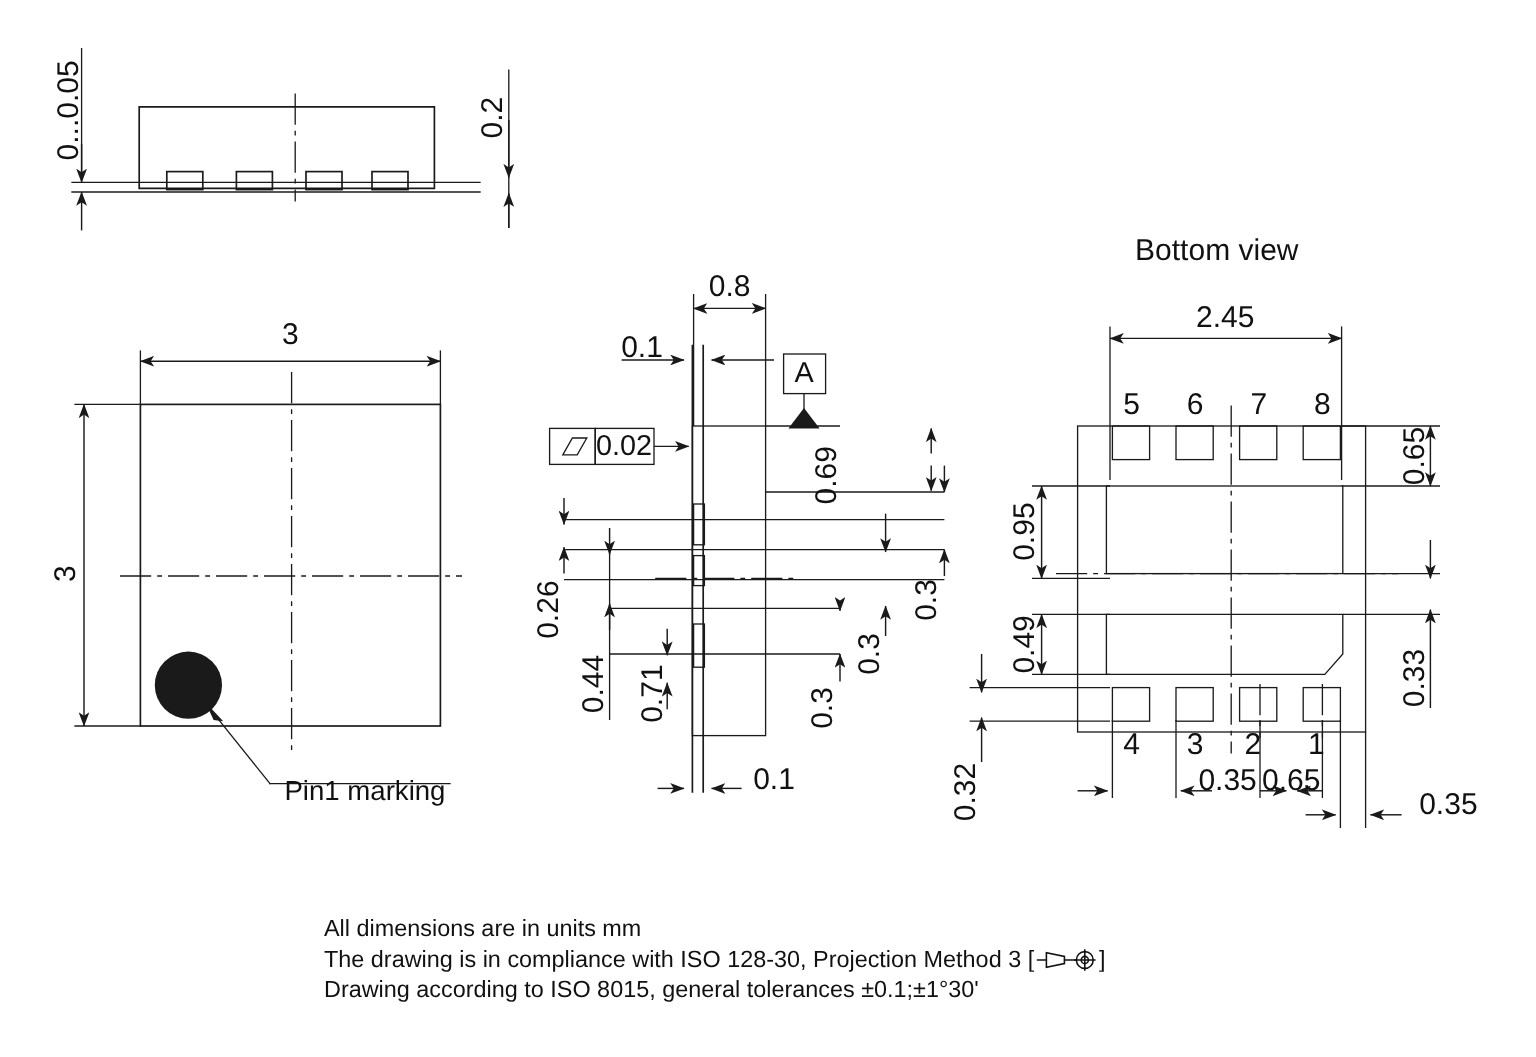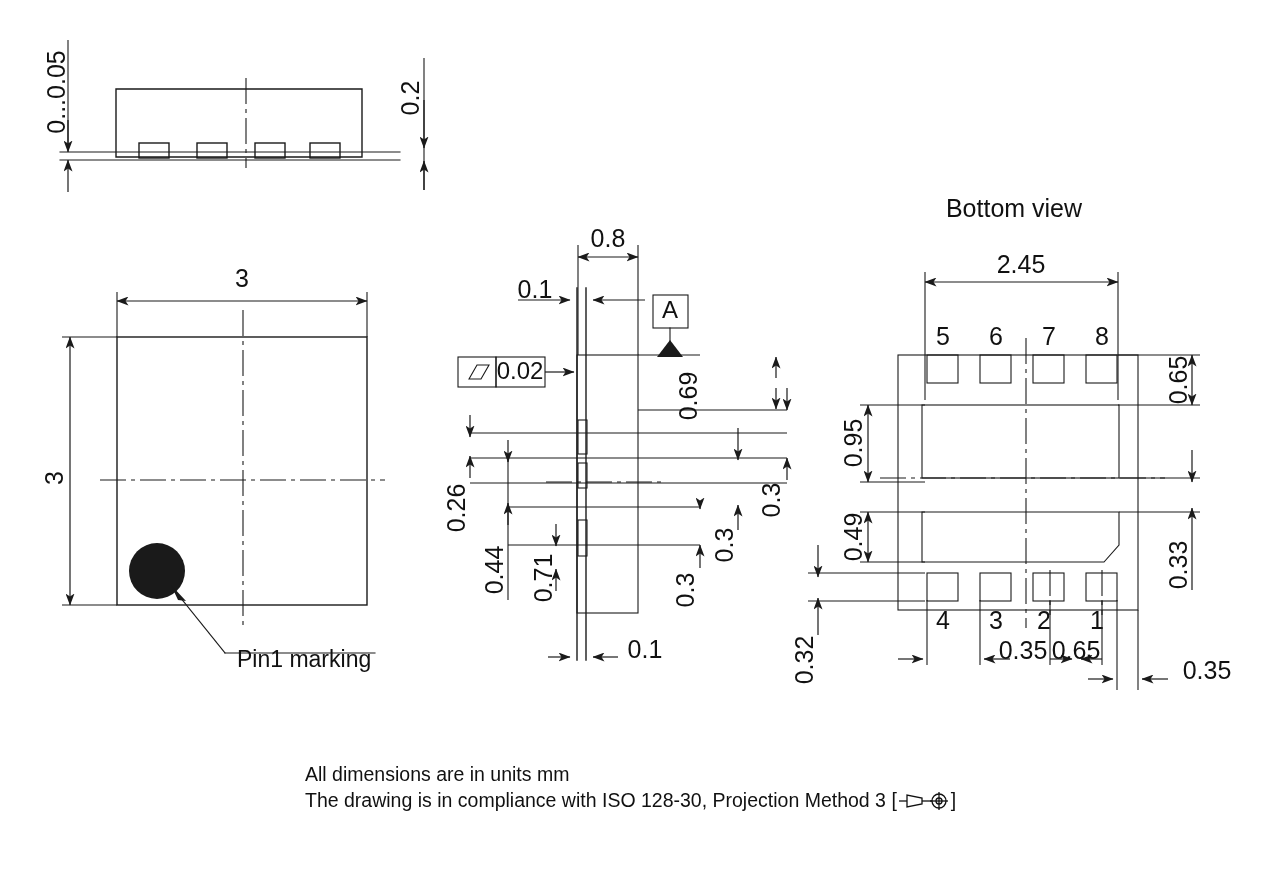--- a/index.html
+++ b/index.html
@@ -48,21 +48,21 @@
   .notes-block {
     position: absolute;
     left: 270px;
     top: 762px;
     font-size: 19.5px;
     line-height: 25.5px;
     color: #111111;
     white-space: nowrap;
     font-family: "Liberation Sans", sans-serif;
   }
-  .notes-block div { height: 25.5px; margin-left: 35px; }
+  .notes-block div { height: 25.5px; }
   .proj-sym { display: inline-block; vertical-align: -4px; }
 </style>
 </head>
 <body>
 
 <div id="page">
 
 <svg id="drawing" viewBox="0 0 1280 881">
 
   <defs>
@@ -291,15 +291,16 @@
   <div>All dimensions are in units mm</div>
   <div><span>The drawing is in compliance with ISO 128-30, Projection Method 3 [</span><span class="proj-sym"><svg width="54" height="20" viewBox="0 0 54 20">
           <path d="M2,10 L10,10" stroke="#111" stroke-width="1.3" fill="none"></path>
           <path d="M10,4 L10,16 L25,13 L25,7 Z" stroke="#111" stroke-width="1.3" fill="none"></path>
           <path d="M25,10 L35,10" stroke="#111" stroke-width="1.3" fill="none"></path>
           <circle cx="42" cy="10" r="7" stroke="#111" stroke-width="1.3" fill="none"></circle>
           <circle cx="42" cy="10" r="3" stroke="#111" stroke-width="1.3" fill="none"></circle>
           <path d="M42,1 L42,19" stroke="#111" stroke-width="1.3" fill="none"></path>
           <path d="M33,10 L51,10" stroke="#111" stroke-width="1.3" fill="none"></path>
         </svg></span><span>]</span></div>
+  <div>Drawing according to ISO 8015, general tolerances ±0.1;±1°30'</div>
 </div>
 
 </div>
 
 </body></html>

